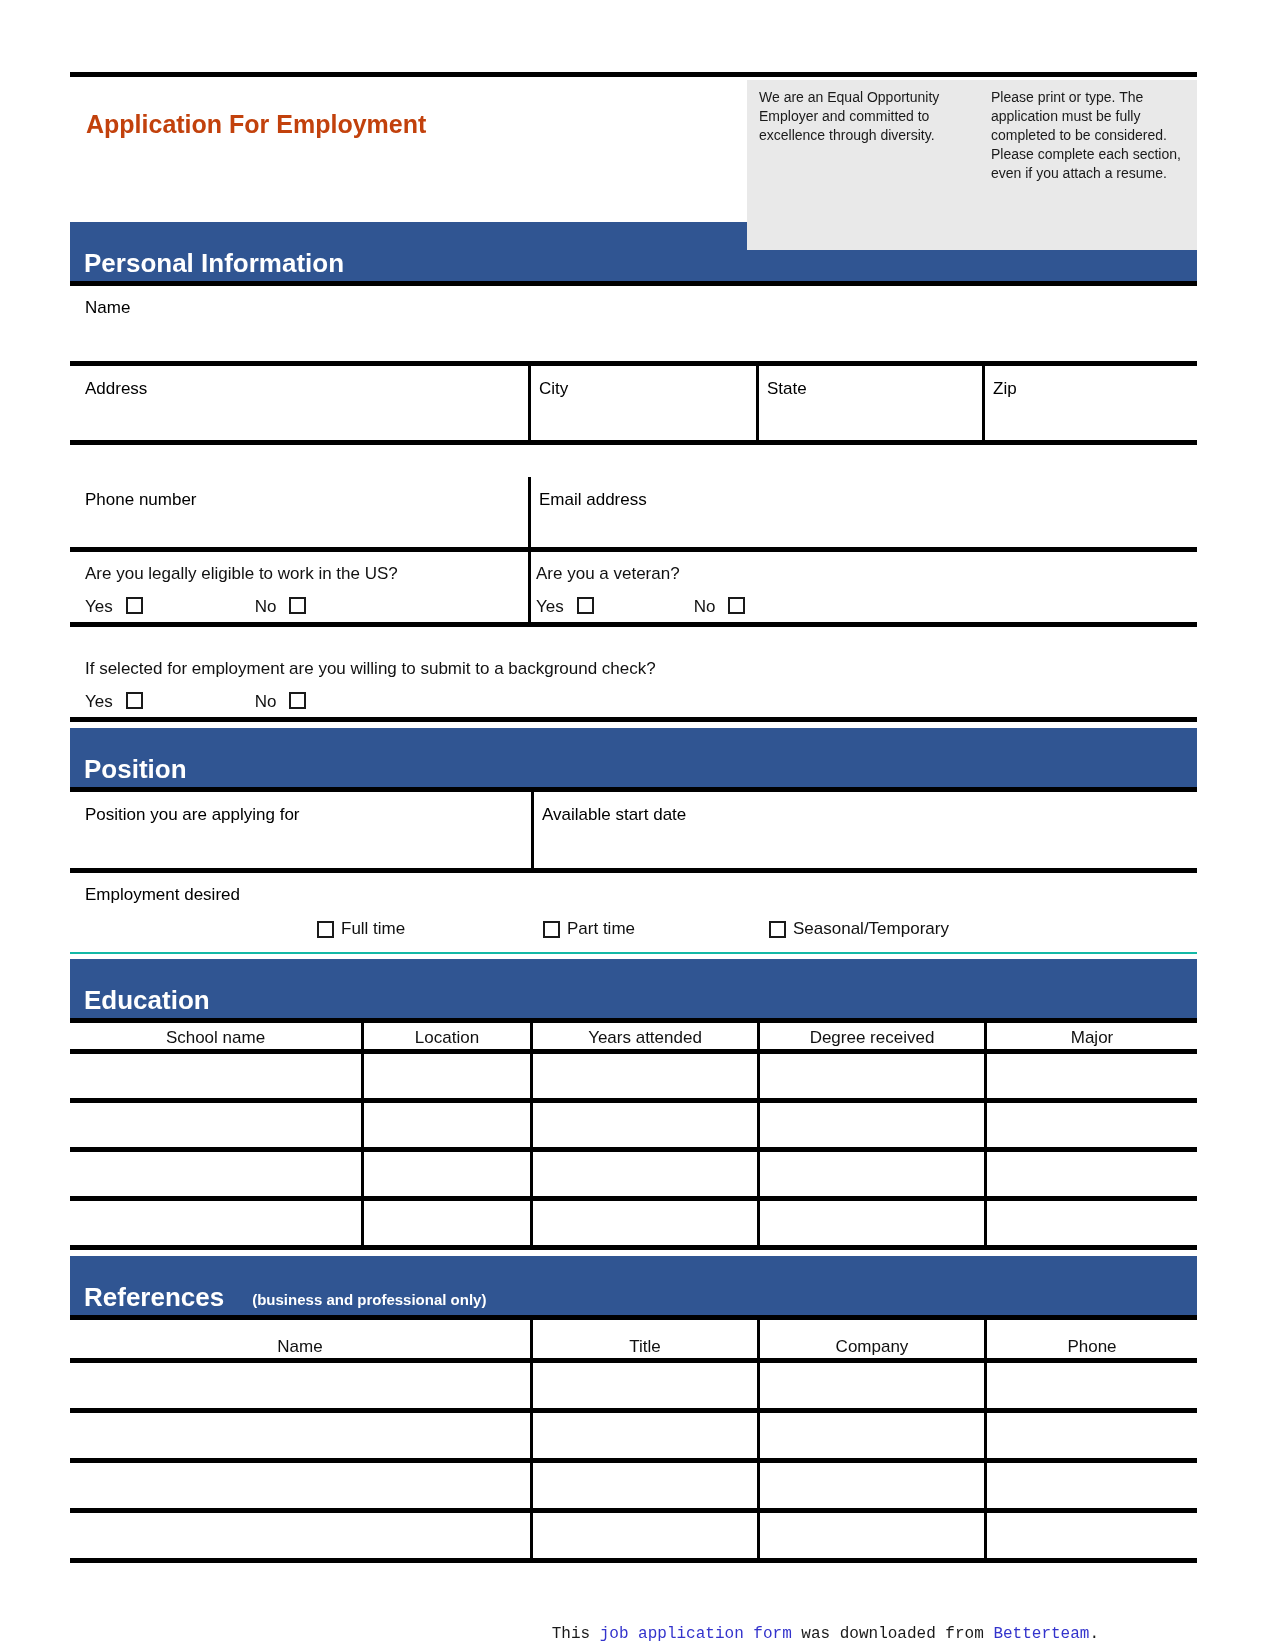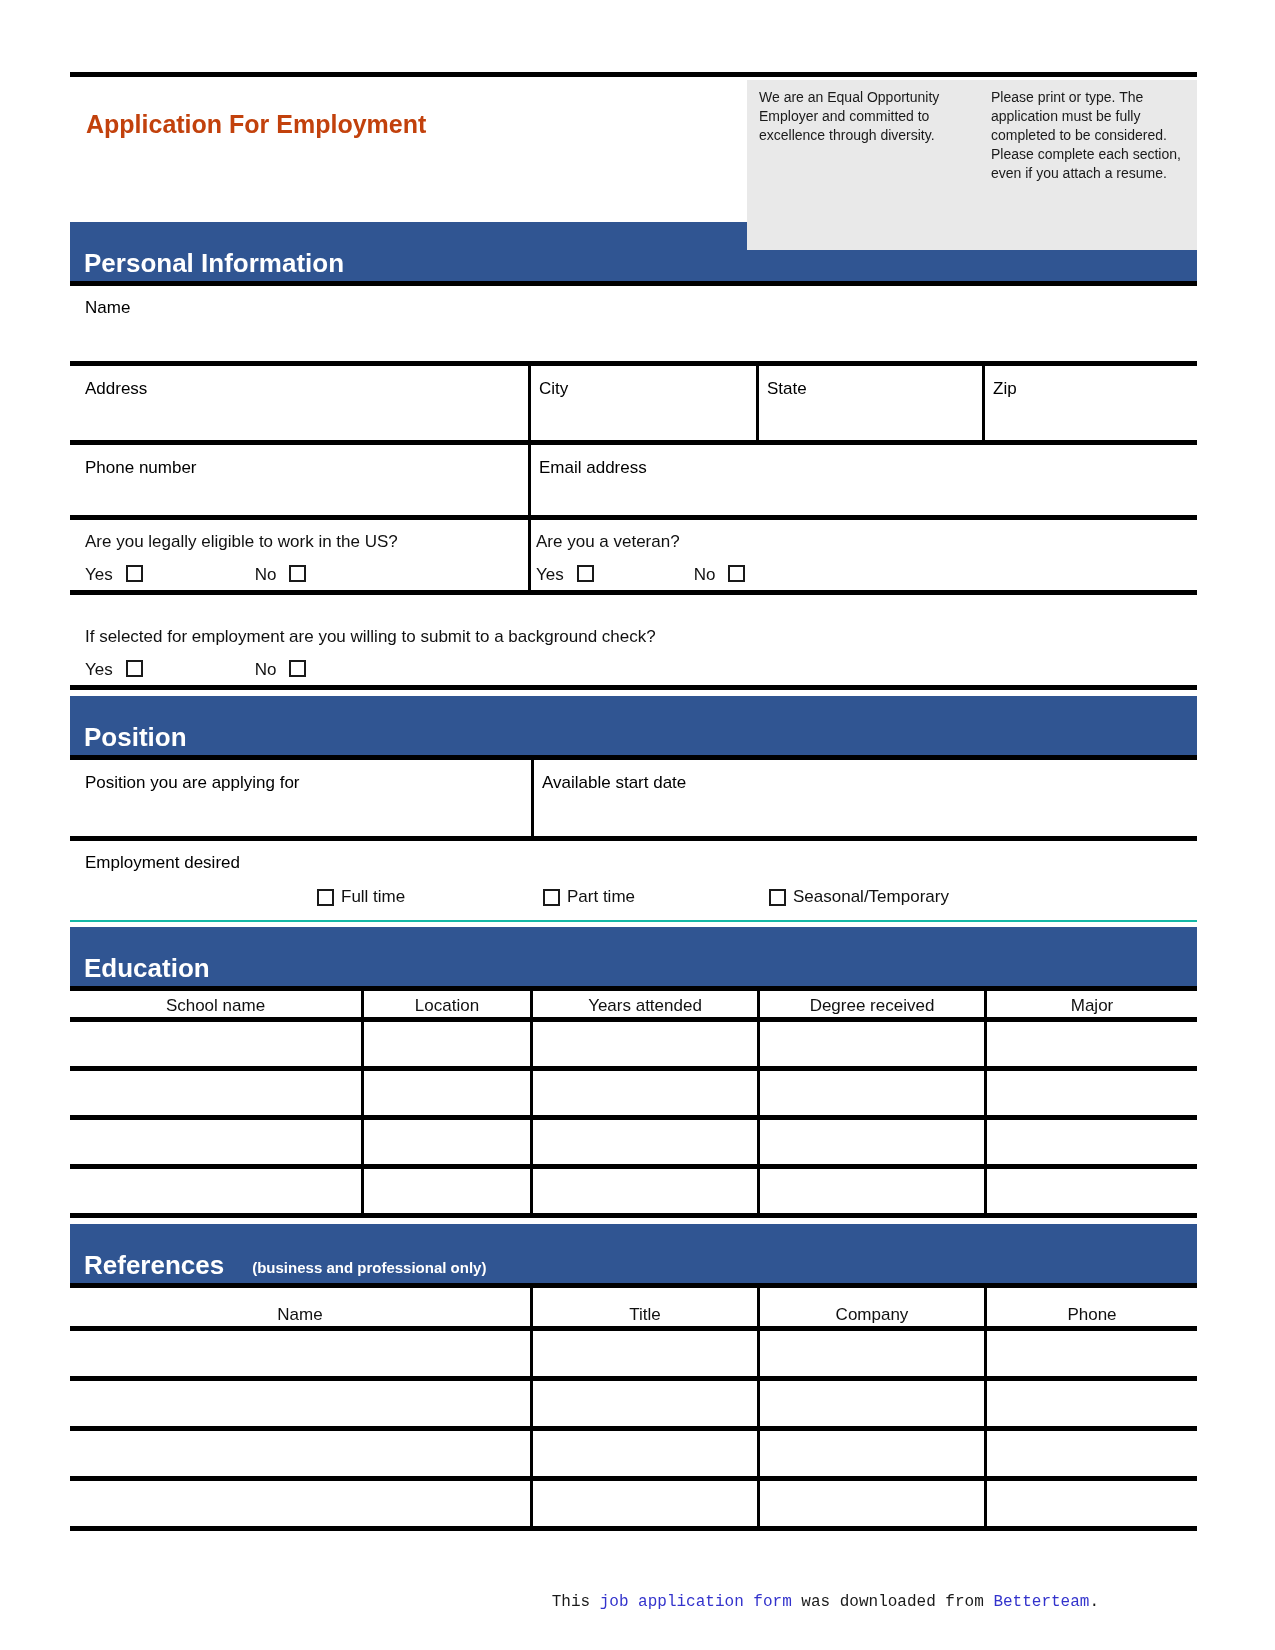--- a/index.html
+++ b/index.html
@@ -33,21 +33,21 @@
 
   .name-row { height:80px; border-bottom:5px solid #000; }
   .name-row .lbl { padding:12px 0 0 15px; }
 
   .address-row { height:79px; }
   .c-address { flex:0 0 458px; } .c-city { flex:0 0 228px; } .c-state { flex:0 0 226px; } .c-zip { flex:1 1 auto; }
   .address-row .cell .lbl, .phone-row .cell .lbl, .position-row .cell .lbl { padding:13px 0 0 8px; }
   .address-row .cell:first-child .lbl, .phone-row .cell:first-child .lbl,
   .position-row .cell:first-child .lbl { padding-left:15px; }
 
-  .phone-row { height:75px; }
+  .phone-row { height:75px;margin-top:32px; }
   .c-phone { flex:0 0 458px; } .c-email { flex:1 1 auto; }
 
   .qa-row { height:75px; }
   .c-q1 { flex:0 0 458px; } .c-q2 { flex:1 1 auto; }
   .question { font-size:17px; padding:12px 0 0 15px; }
   .question.tight { padding-left:5px; }
   .yesno { display:flex; align-items:flex-start; margin-top:13px; padding-left:15px; font-size:17px; }
   .yesno.tight { padding-left:5px; }
   .cb { display:inline-block; width:17px; height:17px; border:2px solid #1a1a1a; background:#fff; }
   .yesno .cb { margin-left:13px; }

